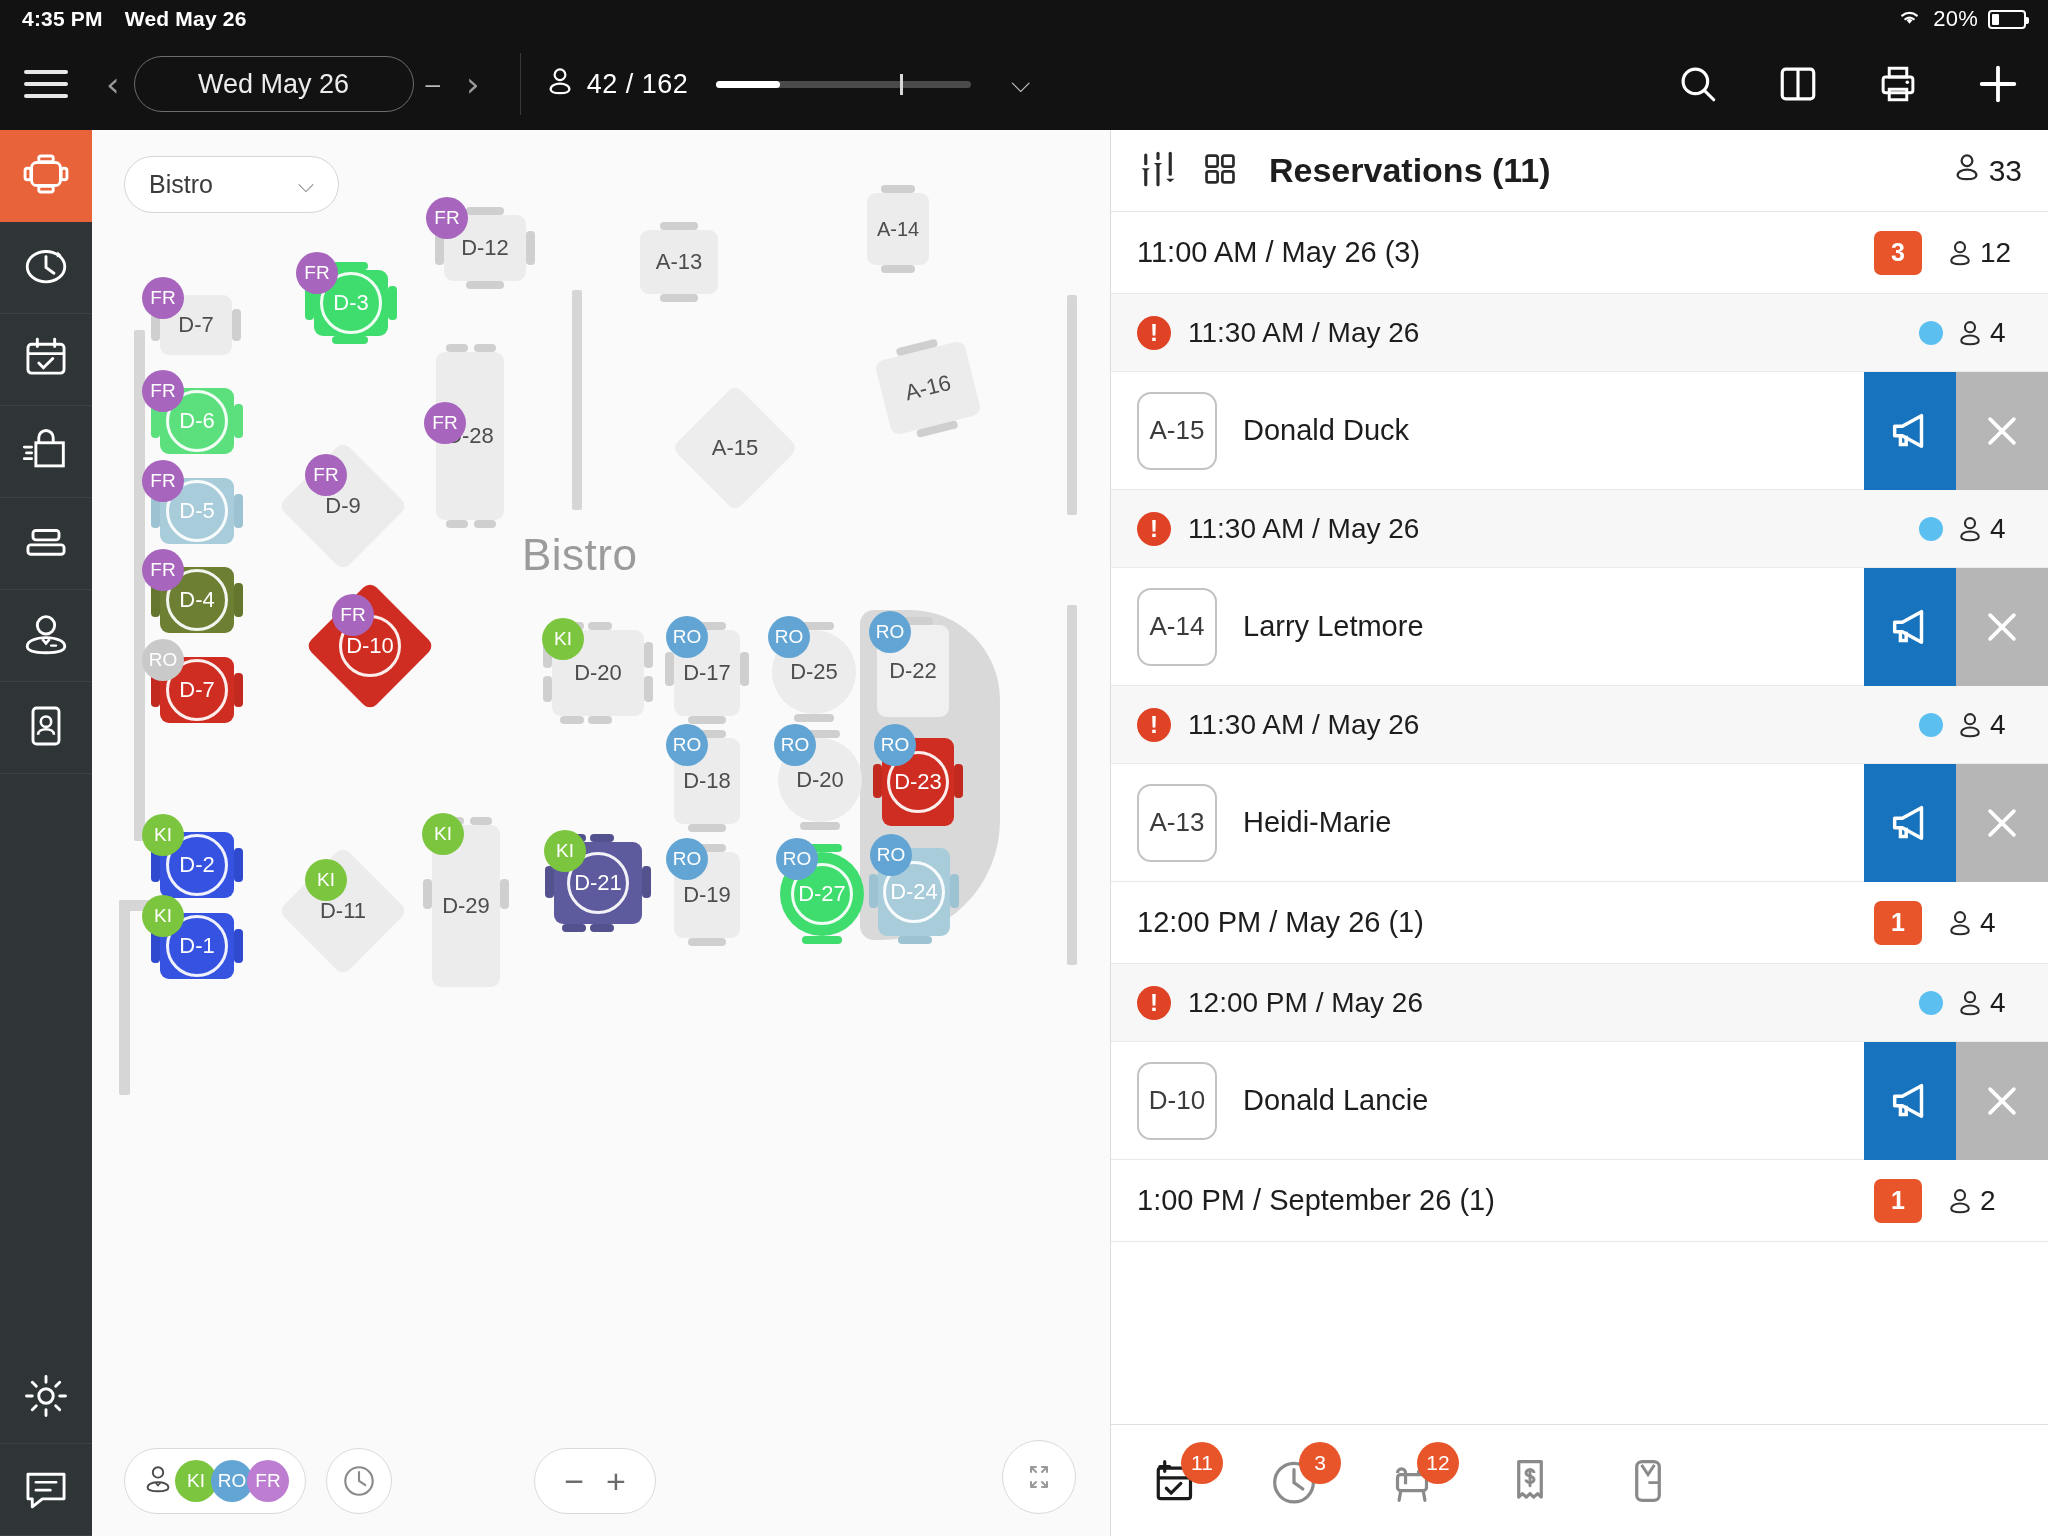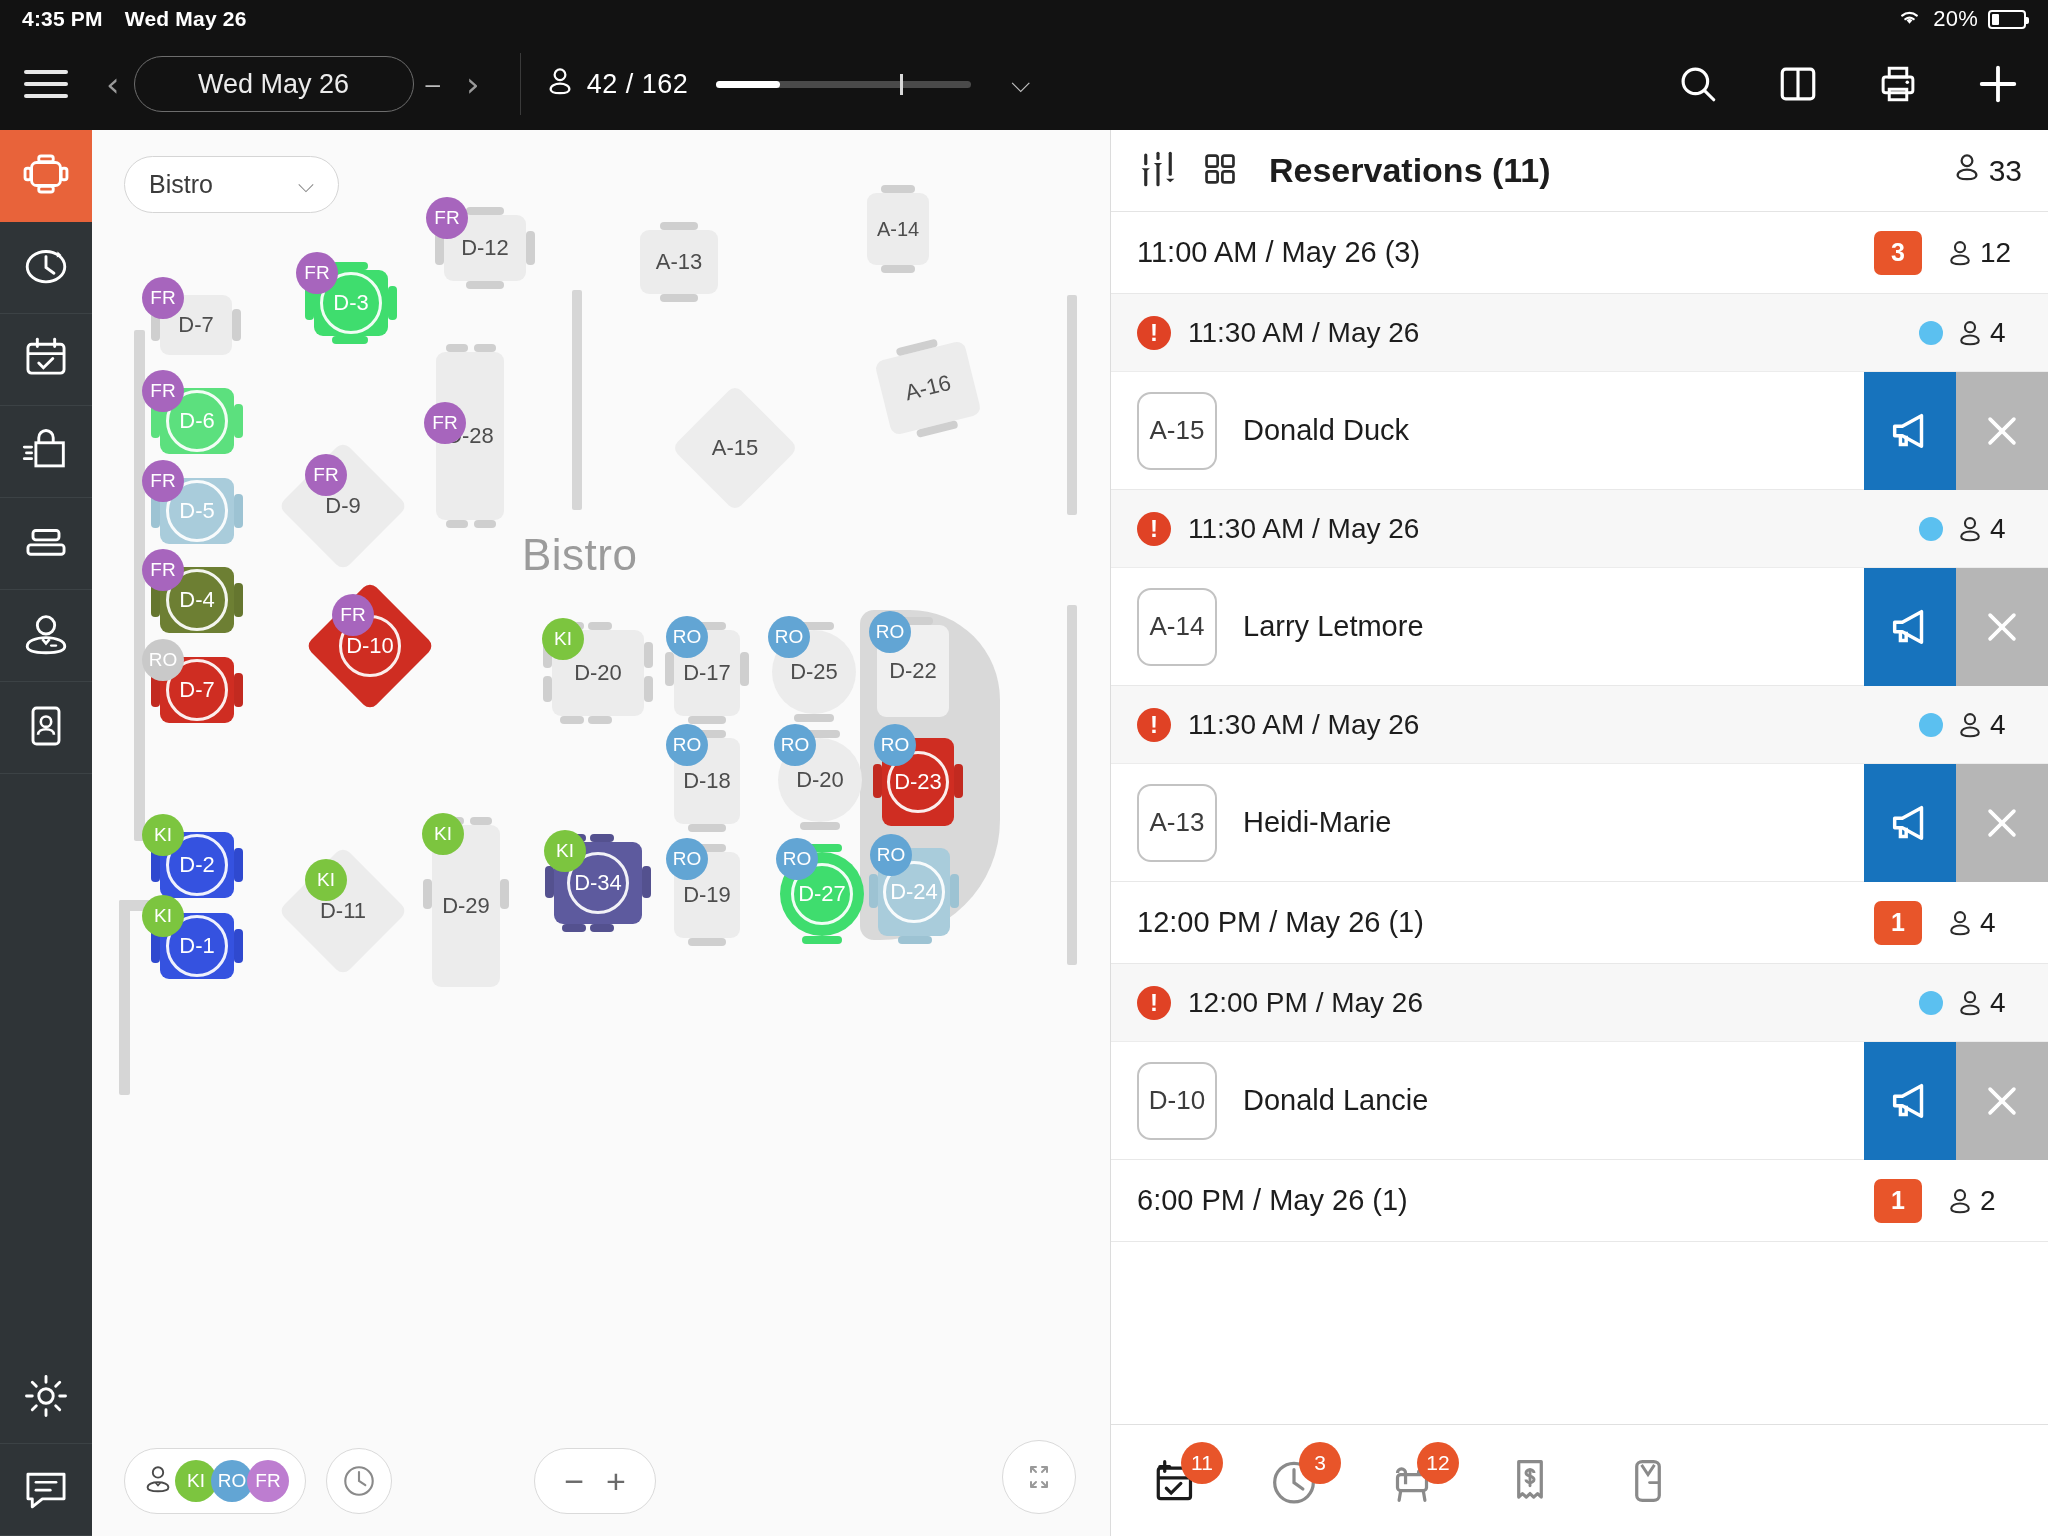--- a/index.html
+++ b/index.html
@@ -551,21 +551,21 @@
 
     <div class="tbl colored" style="left:462px; top:712px; width:88px; height:82px; color:#5d5a9e;">
       <div class="body" style="background:#5d5a9e;"></div>
       <div class="ch" style="left:8px; top:-8px; width:24px; height:8px; background:#54518f;"></div>
       <div class="ch" style="left:36px; top:-8px; width:24px; height:8px; background:#54518f;"></div>
       <div class="ch" style="left:8px; bottom:-8px; width:24px; height:8px; background:#54518f;"></div>
       <div class="ch" style="left:36px; bottom:-8px; width:24px; height:8px; background:#54518f;"></div>
       <div class="ch" style="left:-9px; top:24px; width:9px; height:32px; background:#54518f;"></div>
       <div class="ch" style="right:-9px; top:24px; width:9px; height:32px; background:#54518f;"></div>
       <div class="ring"></div>
-      <div class="lbl">D-34</div>
+      <div class="lbl">D-21</div>
       <div class="badge b-KI" style="left:-10px; top:-12px;">KI</div>
     </div>
 
     <div class="tbl" style="left:548px; top:100px; width:78px; height:64px;">
       <div class="body"></div>
       <div class="ch" style="left:20px; top:-8px; width:38px; height:8px;"></div>
       <div class="ch" style="left:20px; bottom:-8px; width:38px; height:8px;"></div>
       <div class="lbl">A-13</div>
     </div>
 
@@ -893,21 +893,21 @@
           <span class="act-btn act-grey">
             <svg width="44" height="44" viewBox="0 0 24 24">
                 <line x1="5.5" y1="5.5" x2="18.5" y2="18.5" stroke="#fff" stroke-width="2" stroke-linecap="round"></line>
                 <line x1="18.5" y1="5.5" x2="5.5" y2="18.5" stroke="#fff" stroke-width="2" stroke-linecap="round"></line>
               </svg>
           </span>
         </span>
       </div>
 
       <div class="grp">
-        <span>6:00 PM / May 26 (1)</span>
+        <span>1:00 PM / September 26 (1)</span>
         <span class="chip">1</span>
         <span class="pax">
           <svg width="24" height="28" viewBox="0 0 20 24">
               <circle cx="10" cy="7" r="4.3" stroke="#2b2b2b" stroke-width="1.8" fill="none"></circle>
               <path d="M2.5 18.5c0-2.6 3.4-4.4 7.5-4.4s7.5 1.8 7.5 4.4-3.4 3.2-7.5 3.2-7.5-.6-7.5-3.2z" stroke="#2b2b2b" stroke-width="1.8" fill="none"></path>
             </svg>
           <span>2</span>
         </span>
       </div>
     </div>

